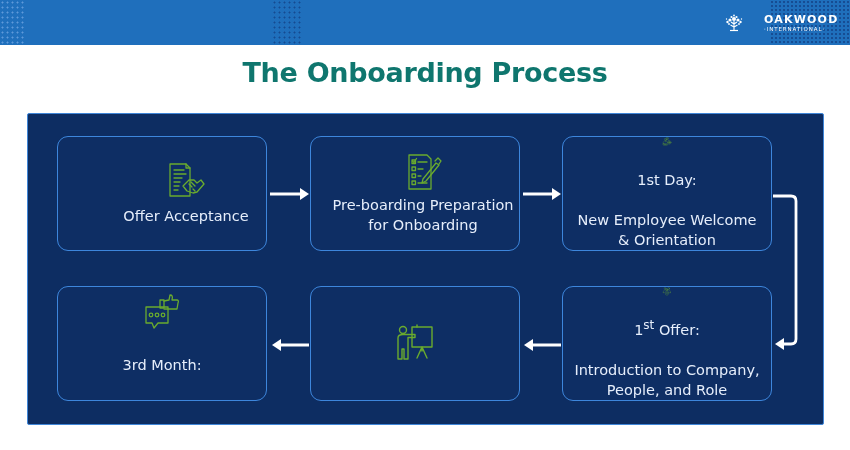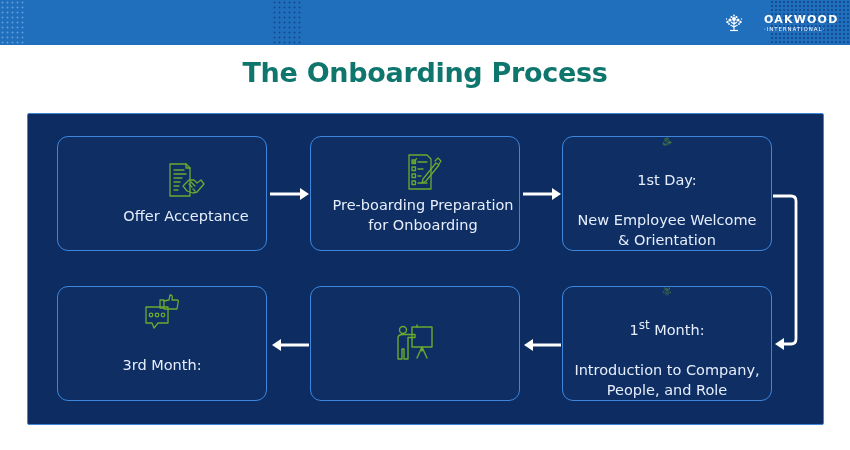--- a/index.html
+++ b/index.html
@@ -166,21 +166,21 @@
       <path d="M17.5 12 L19 13.5 L22 10"></path>
       <path d="M4 24 C4 16 8 12 12 12 C14 12 15.5 13 16.5 14"></path>
       <path d="M35 24 C35 16 31 12 27 12 C25 12 23.5 13 22.5 14"></path>
       <path d="M4 24 L14 24 M35 24 L26 24"></path>
       <path d="M13 20 C16 17 22 17 26 20"></path>
       <path d="M14 28 L20 22 L24 24 L28 27 L22 35 L17 34 Z"></path>
       <path d="M18 27 L21 30 M20 25 L23 28"></path>
     </g>
   </svg>
   <div class="label">
-    <span><span>1</span><sup>st</sup><span> Month:</span></span><br>
+    <span><span>1</span><sup>st</sup><span> Offer:</span></span><br>
     <span>Introduction to Company,
 People, and Role</span>
   </div>
 </div>
 
 <div class="step" id="s5">
   <svg class="icon" viewBox="0 0 40 38">
     <g fill="none" stroke="#6aab2e" stroke-width="1.4" stroke-linejoin="round" stroke-linecap="round">
       <circle cx="8" cy="7" r="3.5"></circle>
       <path d="M3 25 V15 C3 12.5 5 11.5 8 11.5 L20 11.5 L20 14.5 L13 14.5 V36 H9 V26 H7 V36 H3 Z"></path>

